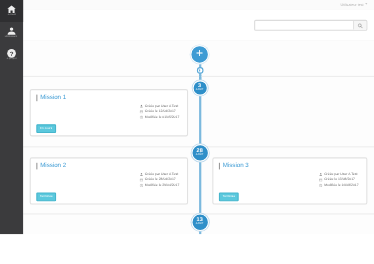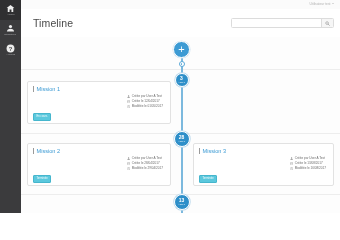--- a/index.html
+++ b/index.html
@@ -187,21 +187,20 @@
   </div>
 
   <div class="topbar">
     <div class="userbox">
       <span>Utilisateur test</span>
       <span class="caret"></span>
     </div>
   </div>
 
   <div class="header">
-    <div class="page-title">Timeline</div>
 
     <div class="searchwrap">
       <input type="text" value="" placeholder="" style="">
       <div class="searchbtn">
         <span>
           <svg viewBox="0 0 16 16" width="5" height="5">
             <circle cx="6.6" cy="6.6" r="4.3" fill="none" stroke="#8d8d8d" stroke-width="1.8"></circle>
             <line x1="10" y1="10" x2="14" y2="14" stroke="#8d8d8d" stroke-width="2" stroke-linecap="round"></line>
           </svg>
         </span>

